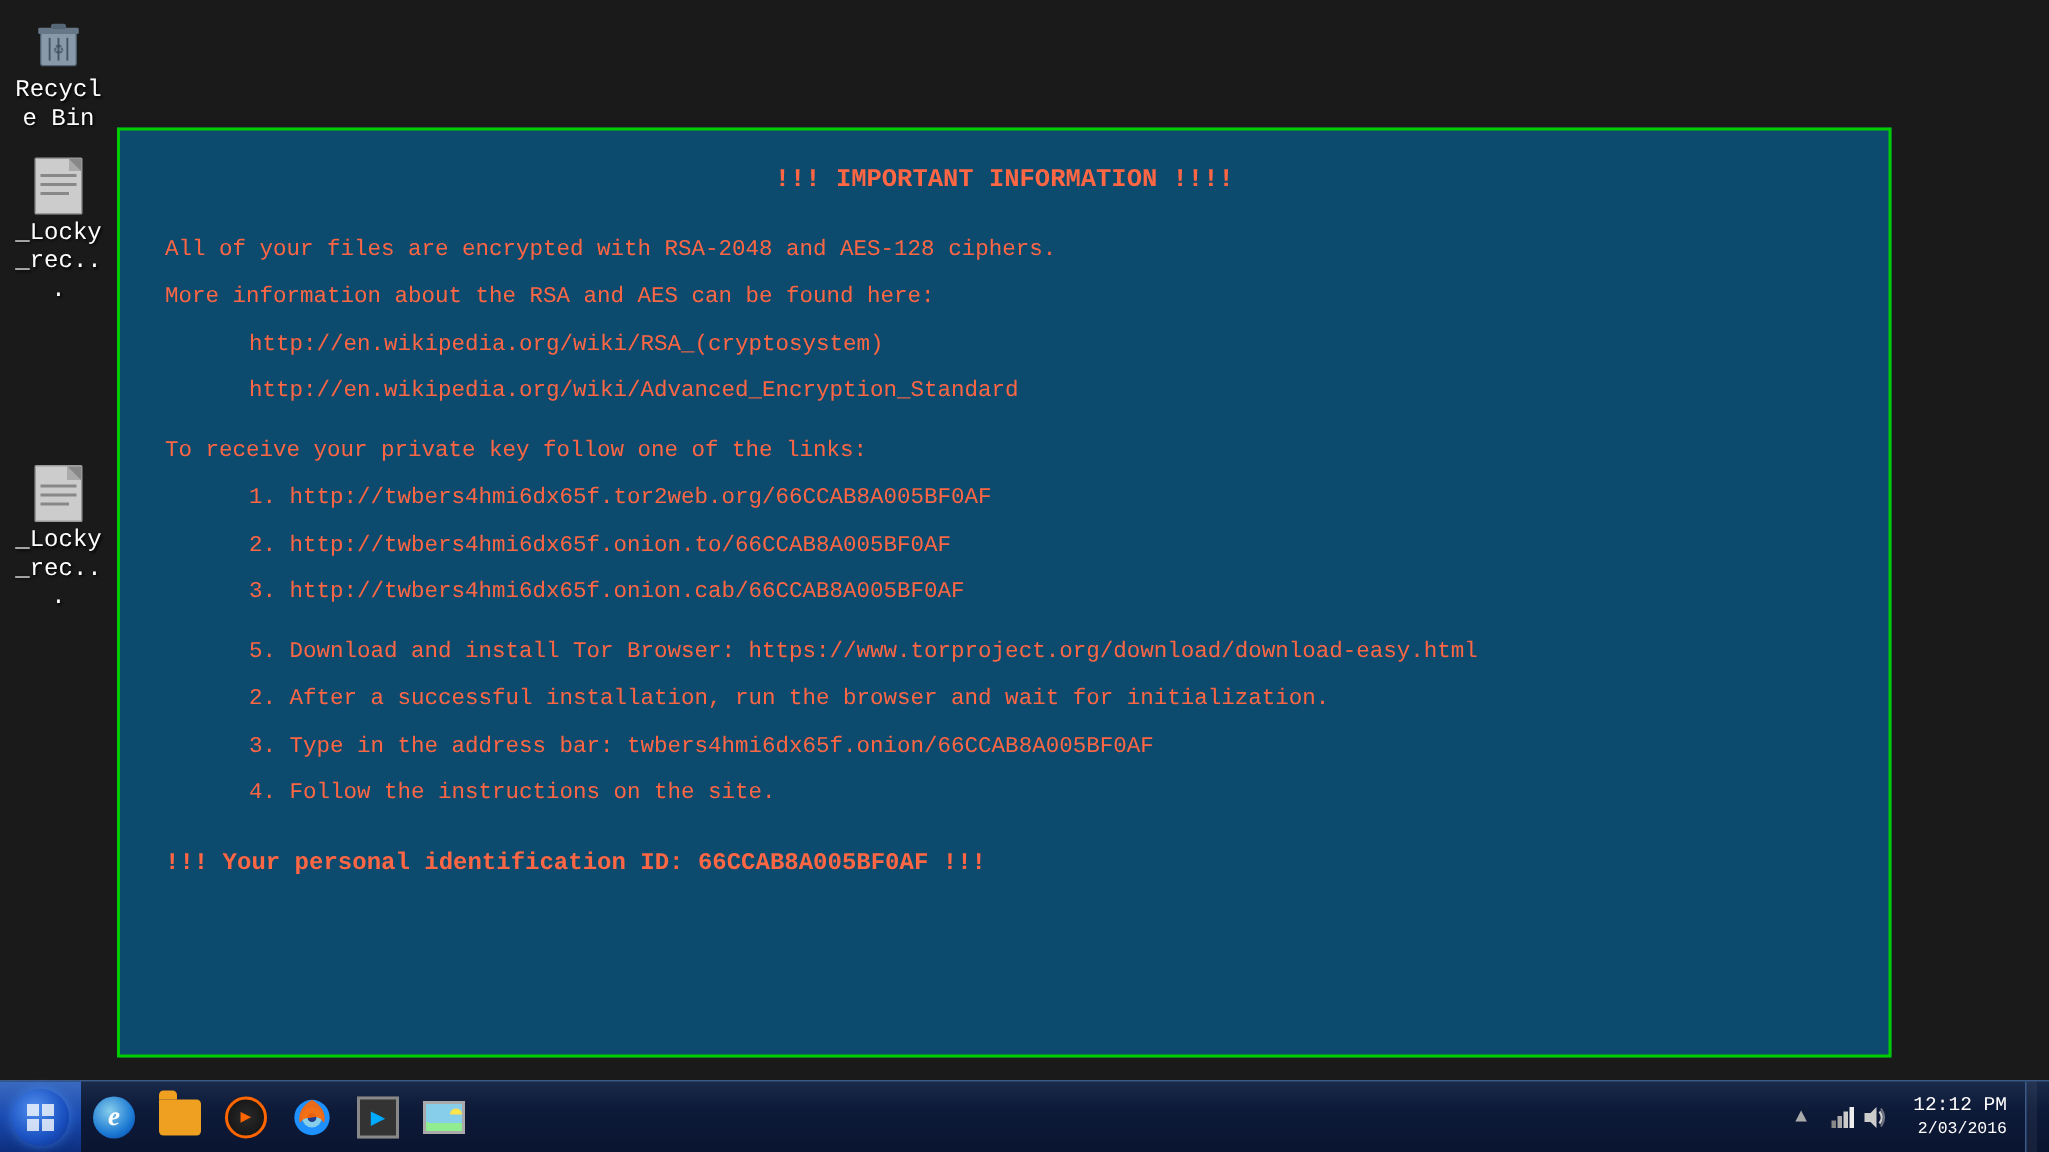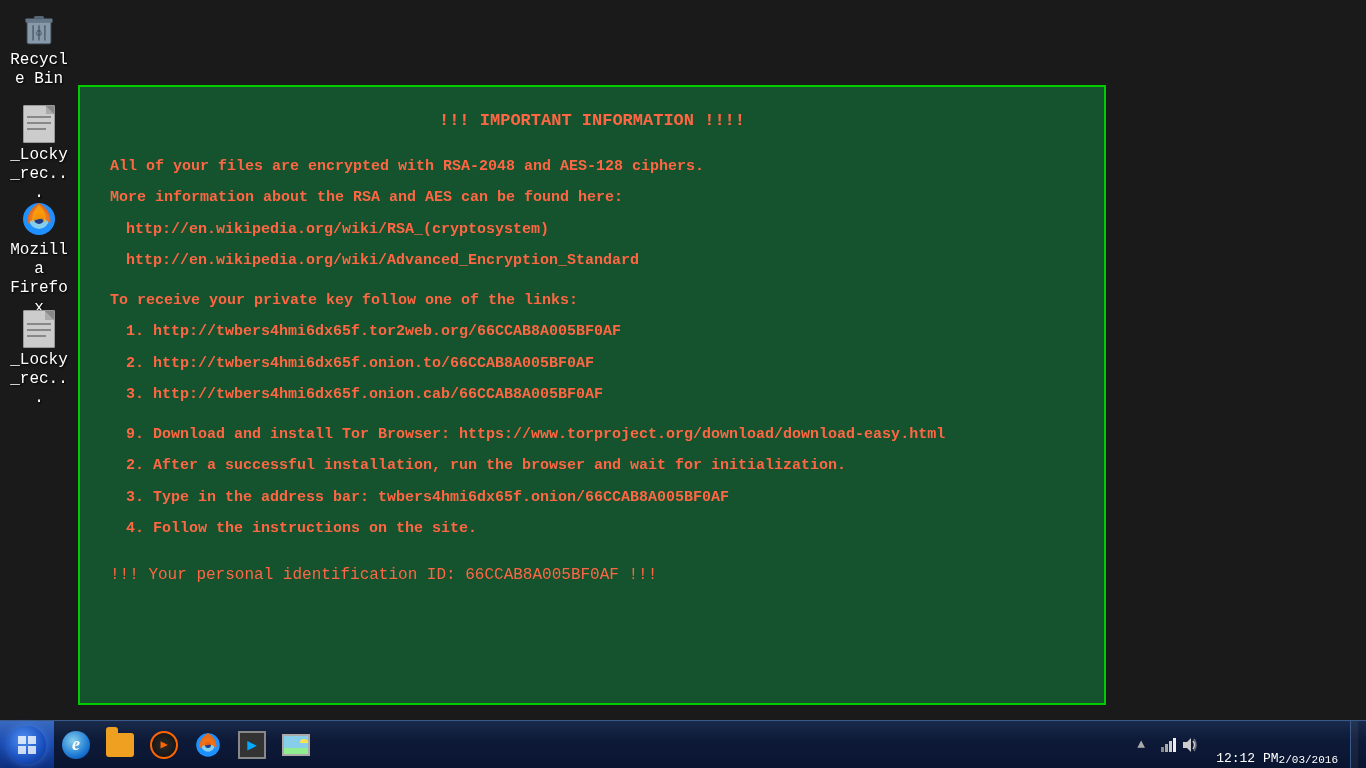--- a/index.html
+++ b/index.html
@@ -56,56 +56,55 @@
     #icon-recycle { top: 5px; }
     #icon-locky1 { top: 100px; }
     #icon-firefox { top: 195px; }
     #icon-locky2 { top: 305px; }
 
     
     #ransom-note {
       position: absolute;
       top: 85px;
       left: 78px;
-      width: 1028px;
+      width: 1183px;
       min-height: 620px;
-      background-color: #14532d;
+      background-color: #0c4a6e;
       border: 2px solid #00cc00;
       padding: 20px 30px;
       color: #ff6644;
       font-size: 15px;
       line-height: 1.7;
     }
 
     #ransom-note .title {
       text-align: center;
       font-size: 17px;
       font-weight: bold;
       color: #ff6644;
       margin-bottom: 18px;
     }
 
     #ransom-note p {
       margin-bottom: 6px;
       color: #ff6644;
-      font-weight: bold;
     }
 
     #ransom-note .indent {
-      margin-left: 16px;
+      margin-left: 56px;
     }
 
     #ransom-note .section {
       margin-bottom: 14px;
     }
 
     #ransom-note .personal-id {
       margin-top: 20px;
       font-size: 16px;
-      font-weight: normal;
+      font-weight: bold;
     }
 
     
     #taskbar {
       position: absolute;
       bottom: 0; left: 0;
       width: 1366px;
       height: 48px;
       background: linear-gradient(to bottom, #1a2a4a 0%, #0d1a38 40%, #0a1530 100%);
       display: flex;
@@ -176,21 +175,21 @@
       display: flex;
       align-items: center;
       justify-content: center;
       cursor: pointer;
       color: #ccc;
       font-size: 14px;
     }
 
     #clock {
       display: flex;
-      flex-direction: row;
+      flex-direction: column;
       align-items: flex-end;
       justify-content: center;
       color: #ffffff;
       font-size: 12px;
       line-height: 1.4;
       padding: 0 8px;
       height: 48px;
       cursor: pointer;
     }
 
@@ -340,33 +339,20 @@
     <div class="icon-img">
       <div class="doc-icon" style="width:32px;height:38px;background:#cccccc;border:1px solid #999;">
         <div style="position:absolute;top:10px;left:3px;right:3px;height:2px;background:#888;"></div>
         <div style="position:absolute;top:16px;left:3px;right:3px;height:2px;background:#888;"></div>
         <div style="position:absolute;top:22px;left:3px;right:8px;height:2px;background:#888;"></div>
       </div>
     </div>
     <span class="icon-label">_Locky_rec...</span>
   </div>
 
-  <div class="desktop-icon" id="icon-firefox" style="top:195px;">
-    <div class="icon-img">
-      <svg width="38" height="38" viewBox="0 0 38 38" xmlns="http://www.w3.org/2000/svg">
-        <circle cx="19" cy="19" r="16" fill="#1e90ff"></circle>
-        <circle cx="19" cy="19" r="10" fill="#87ceeb"></circle>
-        <circle cx="19" cy="19" r="5" fill="#1e3a8a"></circle>
-
-        <path d="M19 3 C10 8 6 16 8 24 C12 18 16 20 19 19 C22 18 26 18 30 24 C32 16 28 8 19 3Z" fill="#ff6600" opacity="0.85"></path>
-        <path d="M19 5 C13 10 11 17 13 23 C15 19 17 20 19 19 C21 18 23 19 25 23 C27 17 25 10 19 5Z" fill="#ffaa00" opacity="0.7"></path>
-      </svg>
-    </div>
-    <span class="icon-label">Mozilla Firefox</span>
-  </div>
 
   <div class="desktop-icon" id="icon-locky2" style="top:305px;">
     <div class="icon-img">
       <div style="width:32px;height:38px;background:#cccccc;border:1px solid #999;position:relative;border-radius:1px;">
         <div style="position:absolute;top:0;right:0;width:0;height:0;border-left:9px solid #aaa;border-top:9px solid #888;"></div>
         <div style="position:absolute;top:12px;left:3px;right:3px;height:2px;background:#888;"></div>
         <div style="position:absolute;top:18px;left:3px;right:3px;height:2px;background:#888;"></div>
         <div style="position:absolute;top:24px;left:3px;right:8px;height:2px;background:#888;"></div>
       </div>
     </div>
@@ -384,21 +370,21 @@
     </div>
 
     <div class="section">
       <p>To receive your private key follow one of the links:</p>
       <p class="indent">1. http://twbers4hmi6dx65f.tor2web.org/66CCAB8A005BF0AF</p>
       <p class="indent">2. http://twbers4hmi6dx65f.onion.to/66CCAB8A005BF0AF</p>
       <p class="indent">3. http://twbers4hmi6dx65f.onion.cab/66CCAB8A005BF0AF</p>
     </div>
 
     <div class="section">
-      <p class="indent">9. Download and install Tor Browser: https://www.torproject.org/download/download-easy.html</p>
+      <p class="indent">5. Download and install Tor Browser: https://www.torproject.org/download/download-easy.html</p>
       <p class="indent">2. After a successful installation, run the browser and wait for initialization.</p>
       <p class="indent">3. Type in the address bar: twbers4hmi6dx65f.onion/66CCAB8A005BF0AF</p>
       <p class="indent">4. Follow the instructions on the site.</p>
     </div>
 
     <p class="personal-id">!!! Your personal identification ID: 66CCAB8A005BF0AF !!!</p>
   </div>
 
 </div>
 

